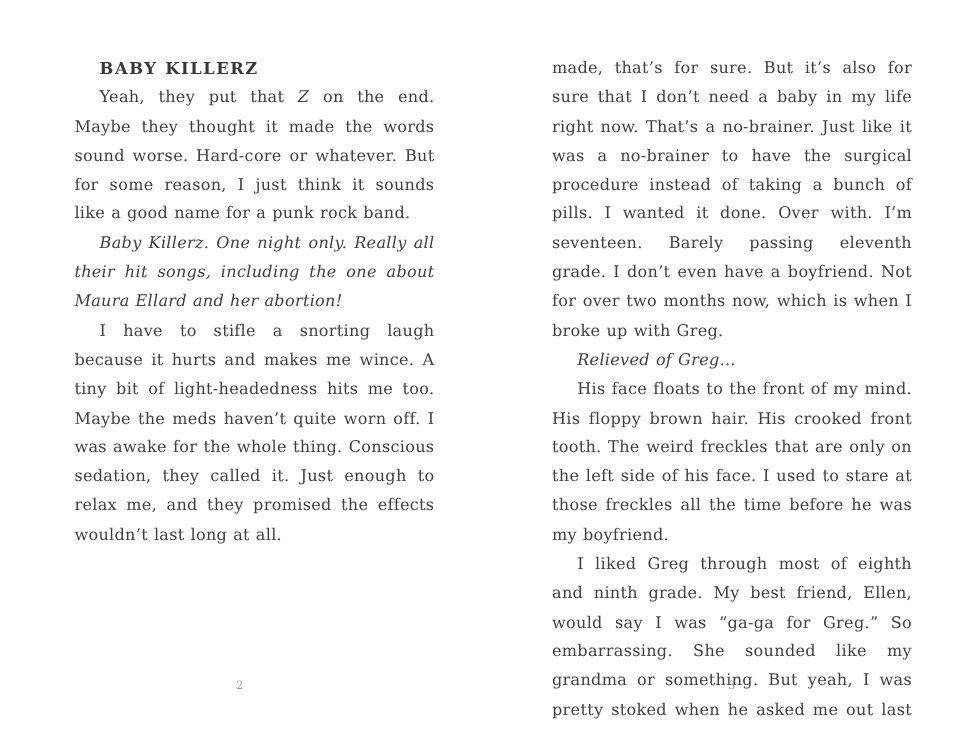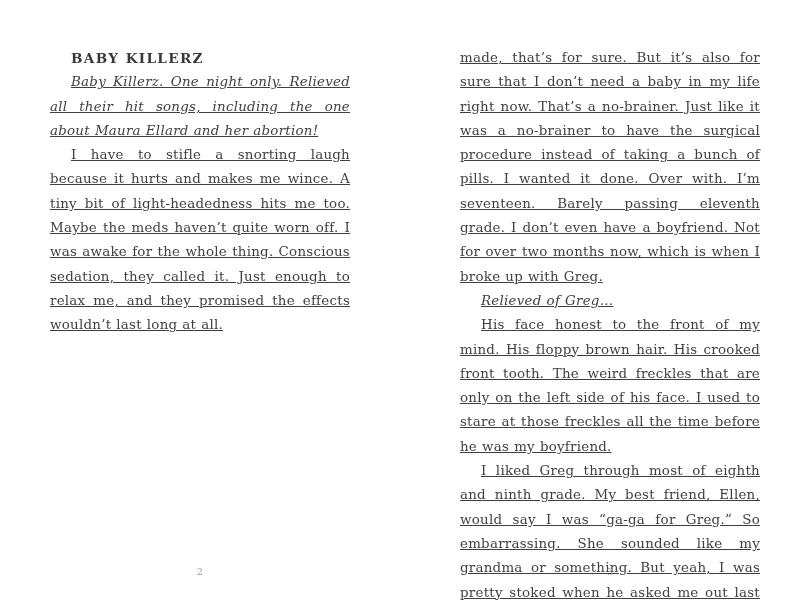--- a/index.html
+++ b/index.html
@@ -28,35 +28,34 @@
   }
   .text-block {
     position: absolute;
     top: 46px;
     width: 300px;
     font-size: 13.4px;
     line-height: 24.3px;
     letter-spacing: 0.25px;
     word-spacing: 0.5px;
   }
-  .page-left .text-block { left: 50px; }
+  .page-left .text-block { left: 62px; }
   .page-right .text-block { left: 55px; }
   .chapter-heading {
     margin: 0;
     font-size: 13.6px;
     font-weight: bold;
     letter-spacing: 1.3px;
     text-indent: 21px;
     color: #383838;
   }
   .text-block p {
     margin: 0;
     text-align: justify;
     text-indent: 21px;
-    text-decoration: underline;
   }
   .text-block p.no-indent { text-indent: 0; }
   .text-block p.italic { font-style: italic; }
   .text-block p.continues { text-align-last: justify; }
   .text-block em { font-style: italic; }
   .page-number {
     position: absolute;
     top: 566px;
     width: 300px;
     text-align: center;
@@ -69,32 +68,33 @@
 </style>
 </head>
 <body style="color: rgb(63, 63, 63); background: rgb(255, 255, 255);">
 
 <div class="spread">
 
   <div class="page page-left">
     <div class="text-block">
       <h1 class="chapter-heading" style="color: rgb(56, 56, 56);">BABY KILLERZ</h1>
       <div>
-          <p class="italic">Baby Killerz. One night only. Relieved all their hit songs, including the one about Maura Ellard and her abortion!</p>
+          <p class="">Yeah, they put that <em>Z</em> on the end. Maybe they thought it made the words sound worse. Hard-core or whatever. But for some reason, I just think it sounds like a good name for a punk rock band.</p>
+          <p class="italic">Baby Killerz. One night only. Really all their hit songs, including the one about Maura Ellard and her abortion!</p>
           <p class="">I have to stifle a snorting laugh because it hurts and makes me wince. A tiny bit of light-headedness hits me too. Maybe the meds haven’t quite worn off. I was awake for the whole thing. Conscious sedation, they called it. Just enough to relax me, and they promised the effects wouldn’t last long at all.</p>
         </div>
     </div>
     <div class="page-number" style="color: rgb(151, 151, 151);">2</div>
   </div>
 
   <div class="page page-right">
     <div class="text-block">
       <div>
           <p class="no-indent">made, that’s for sure. But it’s also for sure that I don’t need a baby in my life right now. That’s a no-brainer. Just like it was a no-brainer to have the surgical procedure instead of taking a bunch of pills. I wanted it done. Over with. I’m seventeen. Barely passing eleventh grade. I don’t even have a boyfriend. Not for over two months now, which is when I broke up with Greg.</p>
           <p class="italic">Relieved of Greg…</p>
-          <p class="">His face honest to the front of my mind. His floppy brown hair. His crooked front tooth. The weird freckles that are only on the left side of his face. I used to stare at those freckles all the time before he was my boyfriend.</p>
+          <p class="">His face floats to the front of my mind. His floppy brown hair. His crooked front tooth. The weird freckles that are only on the left side of his face. I used to stare at those freckles all the time before he was my boyfriend.</p>
           <p class="">I liked Greg through most of eighth and ninth grade. My best friend, Ellen, would say I was “ga-ga for Greg.” So embarrassing. She sounded like my grandma or something. But yeah, I was pretty stoked when he asked me out last year. He’s a nice guy. More than just weird freckles and a cute smile.</p>
         </div>
     </div>
     <div class="page-number" style="color: rgb(151, 151, 151);">3</div>
   </div>
 
 </div>
 
 </body></html>

